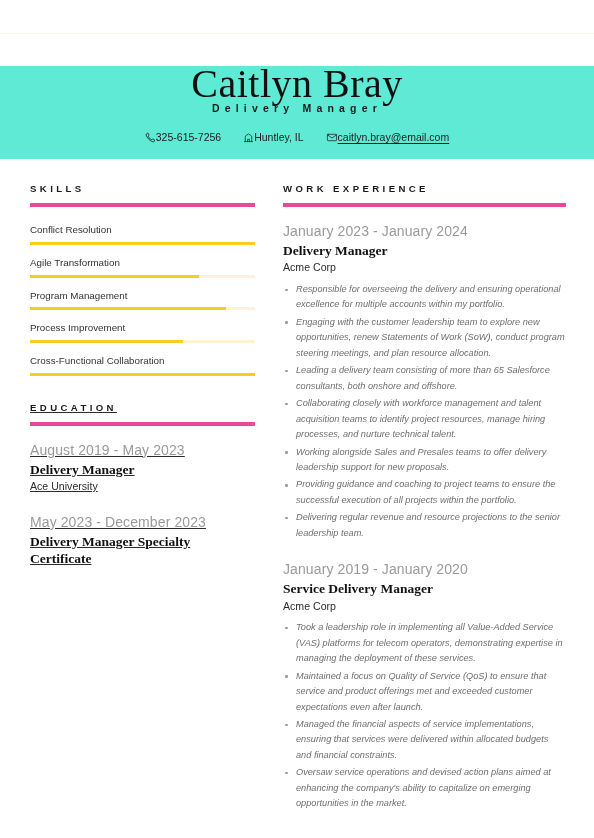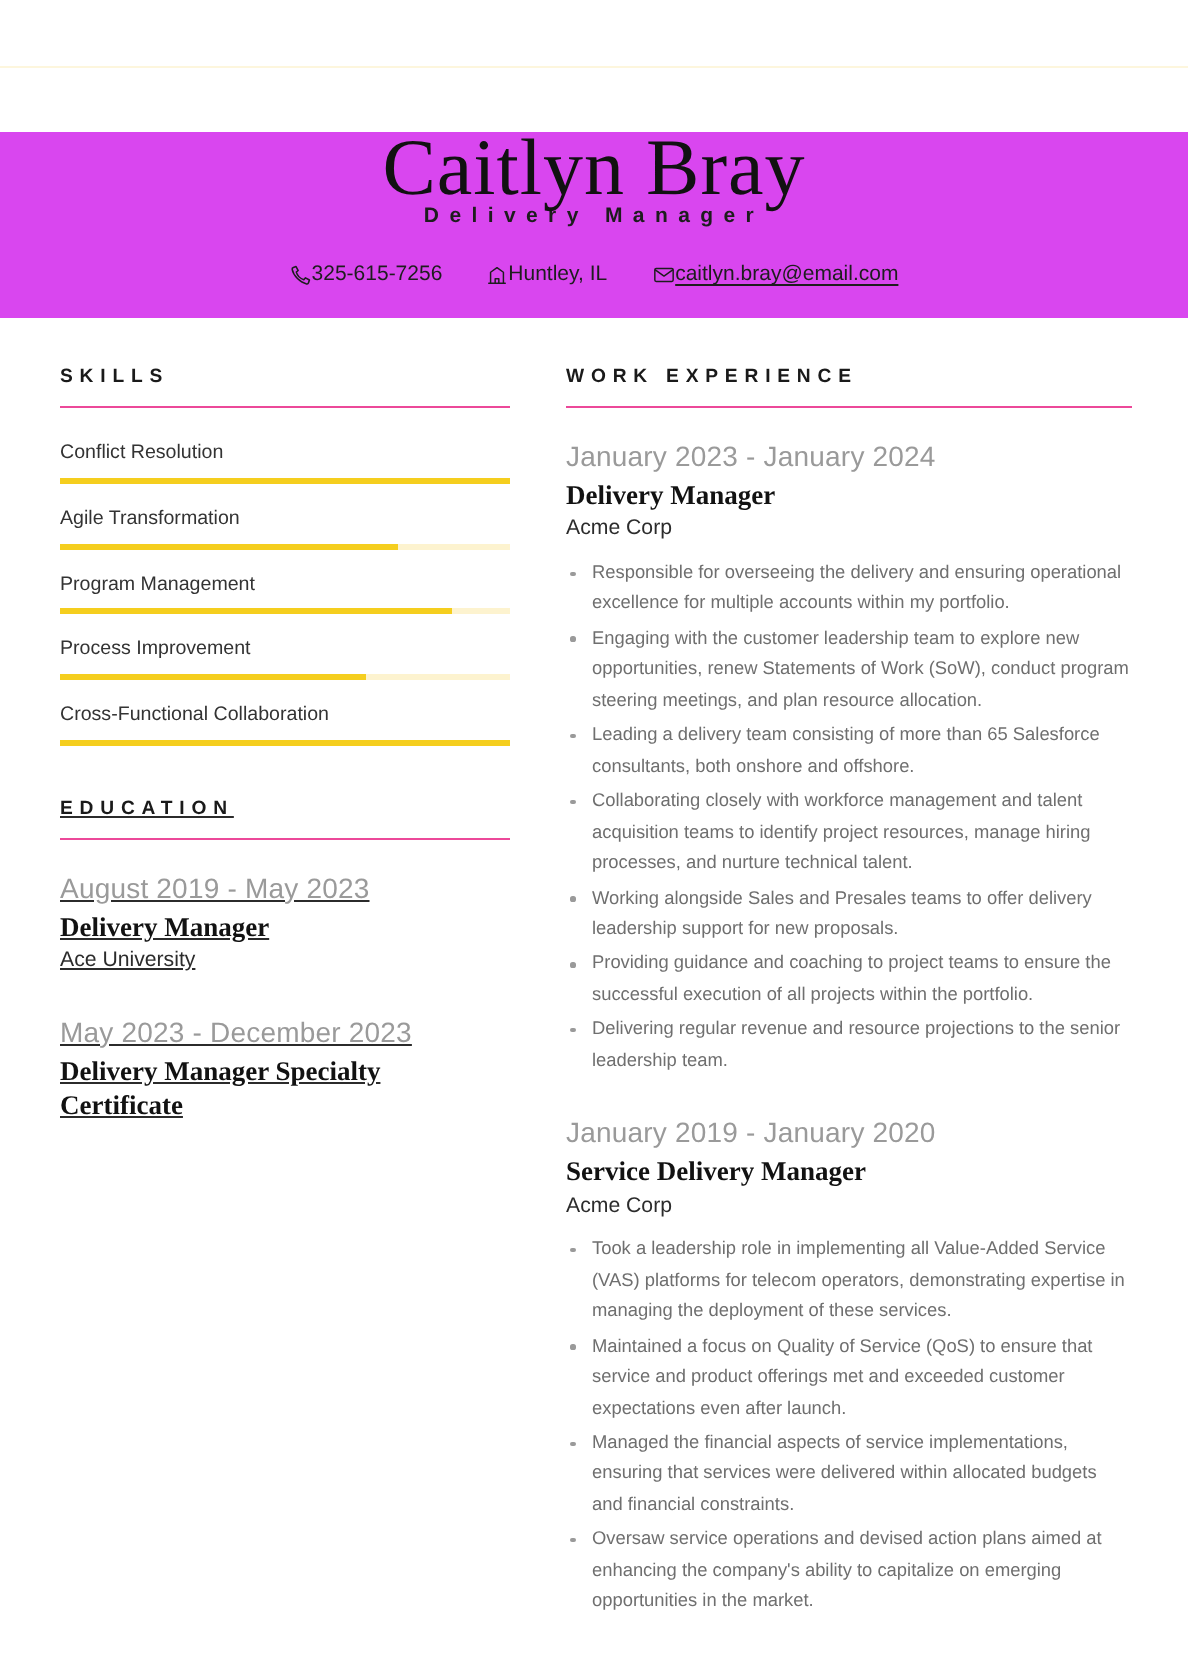--- a/index.html
+++ b/index.html
@@ -18,21 +18,21 @@
 
   
   .topgap { height: 33px; background: #ffffff; }
   .hairline { height: 1px; background: #fdf6dd; }
   .namezone {
     position: relative;
     height: 32px;
     background: #ffffff;
   }
   .headerband {
-    background: #d946ef;
+    background: #5eead4;
     padding: 0 0 16px 0;
     position: relative;
   }
   .fullname {
     position: absolute;
     top: -2px;
     left: 0;
     right: 0;
     text-align: center;
     font-family: "Liberation Serif", serif;
@@ -92,21 +92,21 @@
   .colleft  { width: 225px; flex: 0 0 225px; }
   .colright { flex: 1 1 auto; min-width: 0; }
 
   .sectionhead {
     font-size: 9.6px;
     font-weight: 700;
     letter-spacing: 3.4px;
     color: #1a1a1a;
     text-transform: uppercase;
     padding-bottom: 9px;
-    border-bottom: 1px solid #ec4899;
+    border-bottom: 4px solid #ec4899;
     margin: 0 0 5px 0;
   }
   .section + .section { margin-top: 26px; text-decoration: underline; }
 
   
   .skill { padding-top: 12px; }
   .skill-name {
     font-size: 9.8px;
     color: #333333;
     margin-bottom: 6px;
@@ -153,20 +153,21 @@
     padding: 0;
     list-style: none;
   }
   .bullets li {
     position: relative;
     padding-left: 13px;
     font-size: 9.2px;
     line-height: 1.68;
     color: #6f6f6f;
     margin-bottom: 2px;
+    font-style: italic;
   }
   .bullets li::before {
     content: "";
     position: absolute;
     left: 2px;
     top: 6.5px;
     width: 2.6px;
     height: 2.6px;
     border-radius: 50%;
     background: #9a9a9a;

